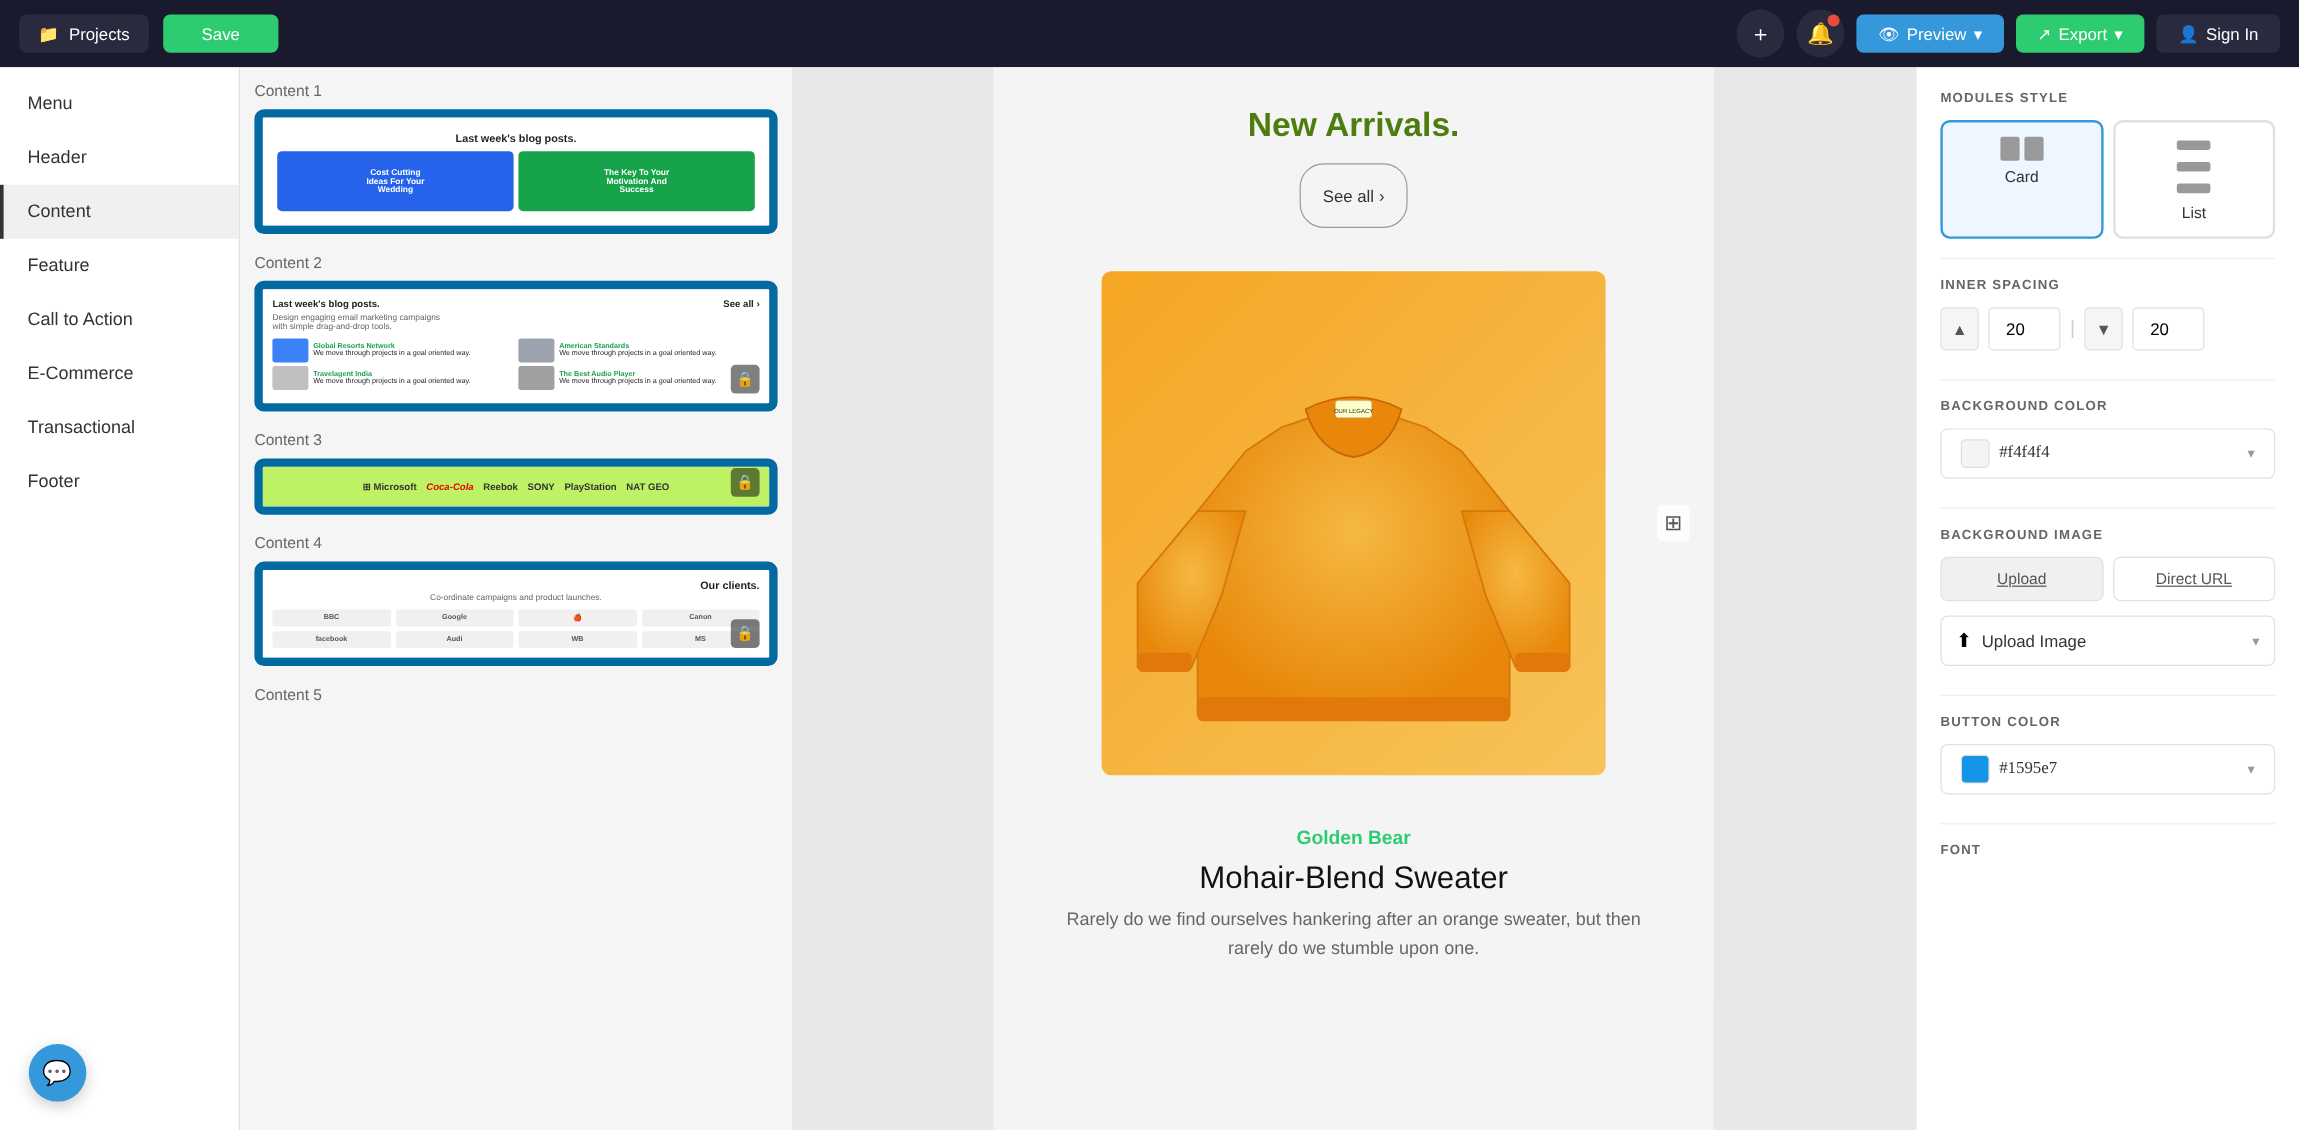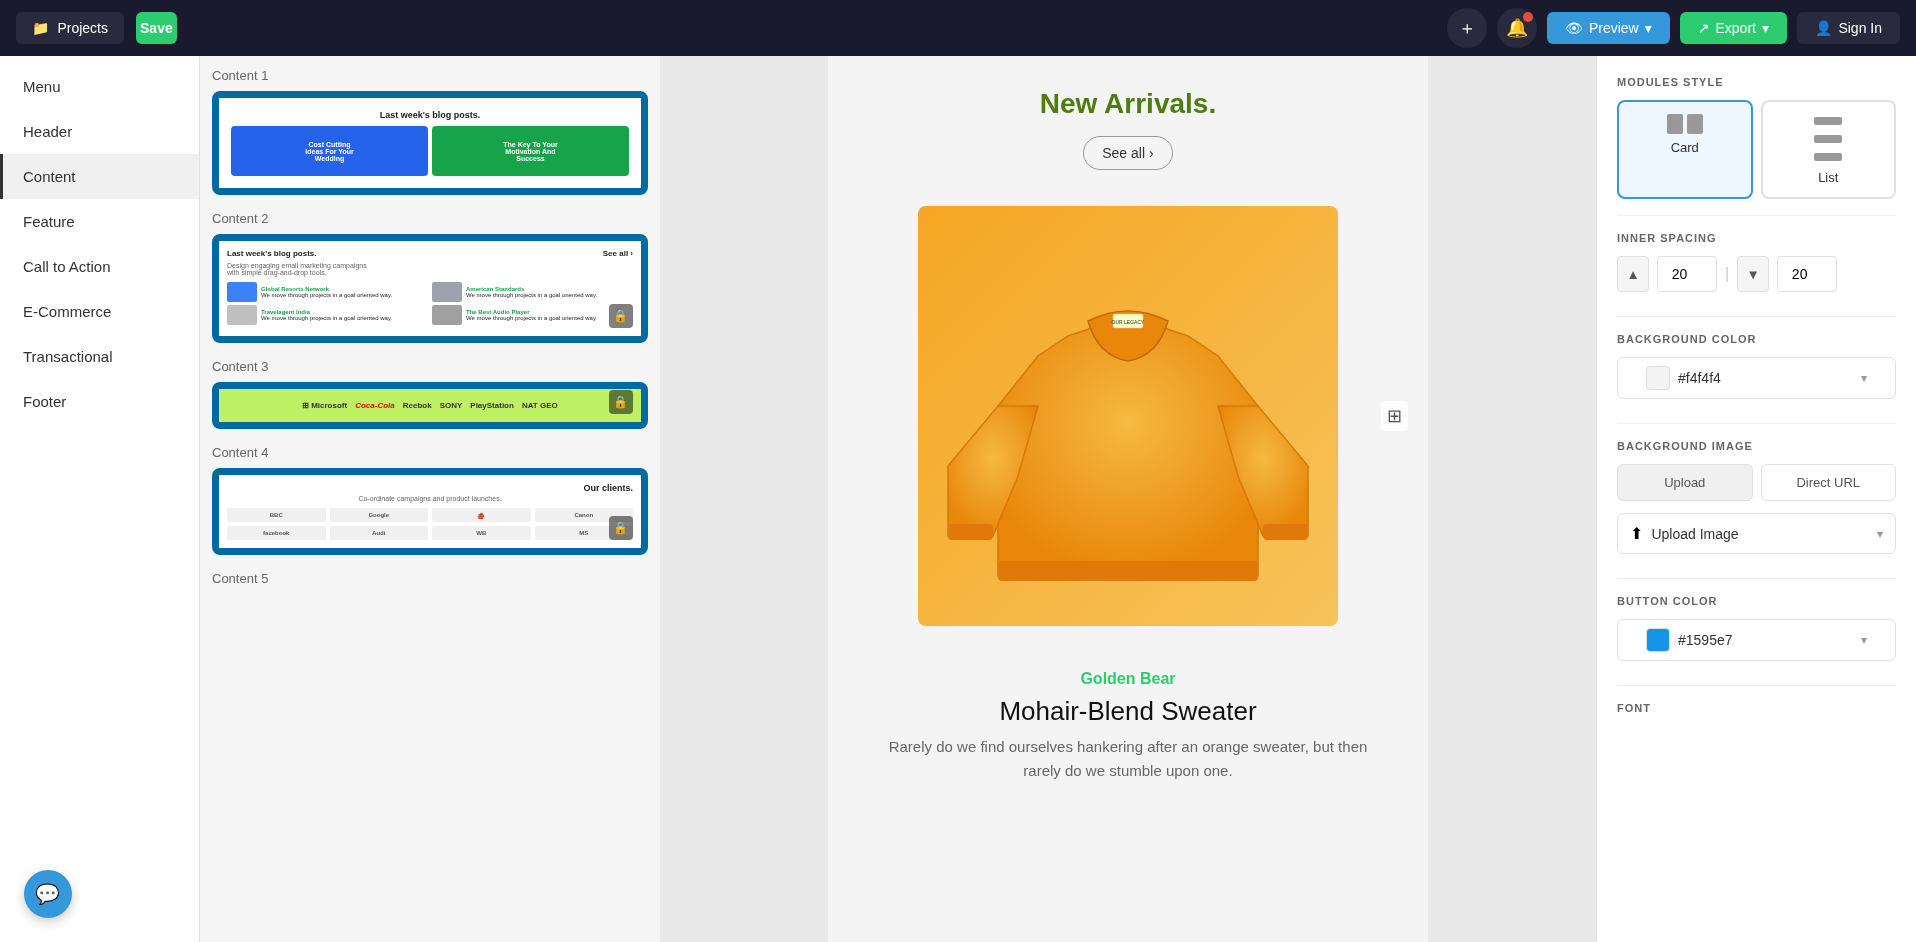--- a/index.html
+++ b/index.html
@@ -2,21 +2,21 @@
 <html><head>
   <meta charset="utf-8">
   <style>
     * { box-sizing: border-box; margin: 0; padding: 0; }
     body { font-family: -apple-system, BlinkMacSystemFont, 'Segoe UI', sans-serif; background: #f0f0f0; display: flex; flex-direction: column; height: 100vh; overflow: hidden; }
 
     
     .topbar { background: #1a1a2e; display: flex; align-items: center; padding: 0 16px; height: 56px; gap: 12px; flex-shrink: 0; }
     .topbar-left { display: flex; align-items: center; gap: 12px; }
     .projects-btn { background: #2a2a3e; color: #fff; border: none; padding: 8px 16px; border-radius: 6px; cursor: pointer; display: flex; align-items: center; gap: 8px; font-size: 14px; }
-    .save-btn { background: #2ecc71; color: #fff; border: none; padding: 8px 4px; border-radius: 6px; cursor: pointer; font-size: 14px; font-weight: 700; }
+    .save-btn { background: #2ecc71; color: #fff; border: none; padding: 8px 32px; border-radius: 6px; cursor: pointer; font-size: 14px; font-weight: 400; }
     .topbar-right { margin-left: auto; display: flex; align-items: center; gap: 10px; }
     .icon-btn { background: #2a2a3e; color: #fff; border: none; width: 40px; height: 40px; border-radius: 50%; cursor: pointer; display: flex; align-items: center; justify-content: center; font-size: 18px; position: relative; }
     .notif-dot { width: 10px; height: 10px; background: #e74c3c; border-radius: 50%; position: absolute; top: 4px; right: 4px; }
     .preview-btn { background: #3498db; color: #fff; border: none; padding: 8px 18px; border-radius: 6px; cursor: pointer; font-size: 14px; display: flex; align-items: center; gap: 6px; }
     .export-btn { background: #2ecc71; color: #fff; border: none; padding: 8px 18px; border-radius: 6px; cursor: pointer; font-size: 14px; display: flex; align-items: center; gap: 6px; }
     .signin-btn { background: #2a2a3e; color: #fff; border: none; padding: 8px 18px; border-radius: 6px; cursor: pointer; font-size: 14px; display: flex; align-items: center; gap: 6px; }
 
     
     .main { display: flex; flex: 1; overflow: hidden; }
 
@@ -30,21 +30,21 @@
     .content-section { margin-bottom: 16px; }
     .content-section-title { font-size: 13px; color: #666; margin-bottom: 8px; }
     .content-card { background: #fff; border-radius: 8px; overflow: hidden; position: relative; border: 7px solid #0369a1; cursor: pointer; }
     .lock-icon { position: absolute; bottom: 8px; right: 8px; background: rgba(0,0,0,0.5); border-radius: 4px; width: 24px; height: 24px; display: flex; align-items: center; justify-content: center; color: #fff; font-size: 12px; }
 
     
     .preview-area { flex: 1; overflow-y: auto; background: #e8e8e8; display: flex; justify-content: center; padding: 0; }
     .email-preview { background: #f4f4f4; width: 100%; max-width: 600px; margin: 0 auto; }
     .preview-header { text-align: center; padding: 32px 20px 16px; background: #f4f4f4; }
     .preview-title { font-size: 28px; font-weight: 700; color: #4d7c0f; margin-bottom: 16px; }
-    .see-all-btn { border: 1px solid #999; border-radius: 20px; padding: 8px 18px; font-size: 14px; color: #333; cursor: pointer; background: transparent; display: inline-flex; align-items: center; gap: 4px; }
+    .see-all-btn { border: 1px solid #999; border-radius: 20px; padding: 18px 18px; font-size: 14px; color: #333; cursor: pointer; background: transparent; display: inline-flex; align-items: center; gap: 4px; }
     .product-img-container { width: 100%; background: #f4f4f4; padding: 20px; display: flex; justify-content: center; position: relative; }
     .product-img { width: 420px; height: 420px; background: linear-gradient(135deg, #f5a623 0%, #f7c35a 100%); border-radius: 8px; display: flex; align-items: center; justify-content: center; font-size: 80px; }
     .content-module-icon { position: absolute; right: 20px; top: 50%; transform: translateY(-50%); background: rgba(255,255,255,0.8); border-radius: 4px; padding: 4px 6px; color: #555; font-size: 18px; cursor: pointer; }
     .product-brand { color: #2ecc71; font-weight: 600; font-size: 16px; text-align: center; margin-top: 8px; }
     .product-name { font-size: 26px; font-weight: 400; text-align: center; color: #111; margin: 8px 0; }
     .product-desc { text-align: center; color: #666; font-size: 15px; padding: 0 40px; line-height: 1.6; }
 
     
     .right-panel { width: 320px; background: #fff; border-left: 1px solid #e0e0e0; padding: 20px; overflow-y: auto; flex-shrink: 0; }
     .panel-section-title { font-size: 11px; font-weight: 700; color: #666; letter-spacing: 1px; text-transform: uppercase; margin-bottom: 12px; }
@@ -56,28 +56,28 @@
     .style-option-icon .rect-list { width: 28px; height: 8px; border-radius: 2px; background: #999; display: block; margin: 3px 0; }
     .style-option-label { font-size: 13px; color: #333; font-weight: 500; }
 
     .inner-spacing-section { margin-bottom: 24px; }
     .spacing-control { display: flex; align-items: center; gap: 8px; }
     .spacing-arrow { background: #f5f5f5; border: 1px solid #e0e0e0; border-radius: 4px; width: 32px; height: 36px; cursor: pointer; display: flex; align-items: center; justify-content: center; color: #555; }
     .spacing-input { border: 1px solid #e0e0e0; border-radius: 4px; width: 60px; height: 36px; text-align: center; font-size: 14px; }
     .spacing-divider { color: #ccc; font-size: 16px; }
 
     .color-section { margin-bottom: 24px; }
-    .color-picker-row { display: flex; align-items: center; gap: 8px; border: 1px solid #e0e0e0; border-radius: 6px; padding: 8px 28px; cursor: pointer; }
+    .color-picker-row { display: flex; align-items: center; gap: 8px; border: 1px solid #e0e0e0; border-radius: 6px; padding: 8px 16px; cursor: pointer; font-family: Liberation Serif, serif; }
     .color-swatch { width: 24px; height: 24px; border-radius: 4px; border: 1px solid #ddd; flex-shrink: 0; }
     .color-value { font-size: 14px; color: #333; flex: 1; }
     .dropdown-arrow { color: #999; font-size: 12px; }
 
     .bg-image-section { margin-bottom: 24px; }
     .upload-options { display: grid; grid-template-columns: 1fr 1fr; gap: 8px; margin-bottom: 12px; }
-    .upload-option { border: 1px solid #e0e0e0; border-radius: 6px; padding: 10px; text-align: center; cursor: pointer; font-size: 13px; color: #555; }
+    .upload-option { border: 1px solid #e0e0e0; border-radius: 6px; padding: 10px; text-align: center; cursor: pointer; font-size: 13px; color: #555; text-decoration: underline; }
     .upload-option.active { background: #f0f0f0; font-weight: 500; }
     .upload-image-row { display: flex; align-items: center; gap: 8px; border: 1px solid #e0e0e0; border-radius: 6px; padding: 10px 12px; cursor: pointer; }
     .upload-image-label { font-size: 14px; color: #333; flex: 1; }
 
     .button-color-section { margin-bottom: 24px; }
     .blue-swatch { background: #1595e7; }
 
     .font-section { margin-bottom: 24px; }
 
     

